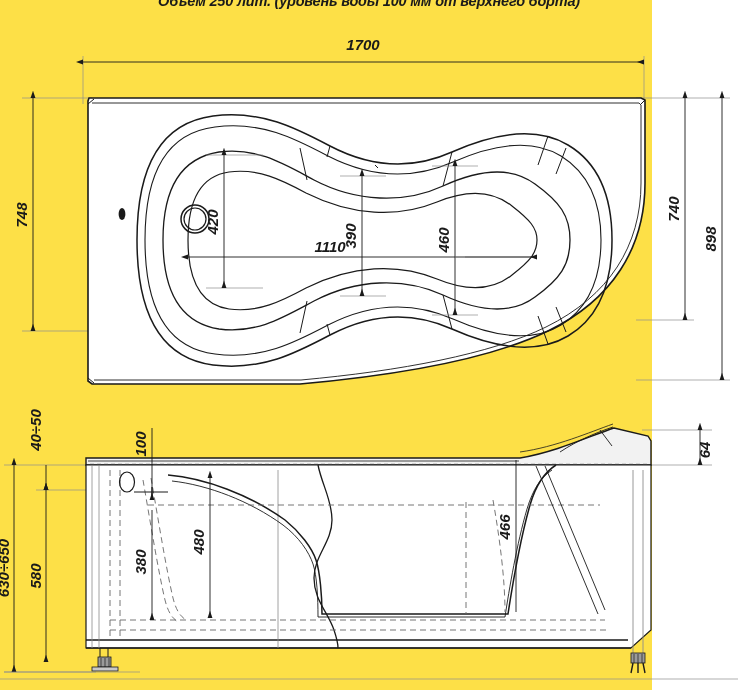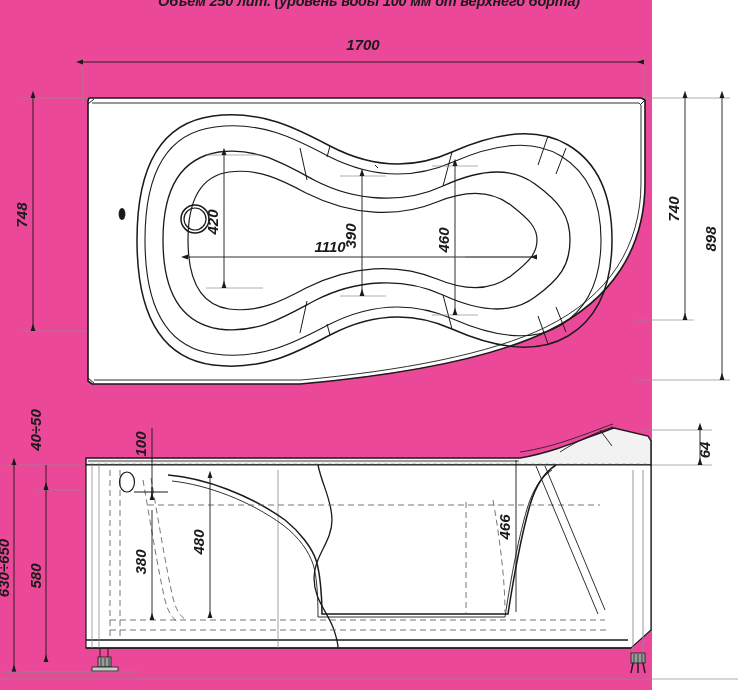--- a/index.html
+++ b/index.html
@@ -11,21 +11,21 @@
   body {
     width: 738px;
     height: 690px;
     overflow: hidden;
     font-family: "Liberation Sans", sans-serif;
   }
   #sheet {
     position: relative;
     width: 652px;
     height: 690px;
-    background: #ec4899;
+    background: #fde047;
   }
   #drawing-svg {
     position: absolute;
     left: 0;
     top: 0;
     width: 738px;
     height: 690px;
   }
   .title-text {
     position: absolute;

